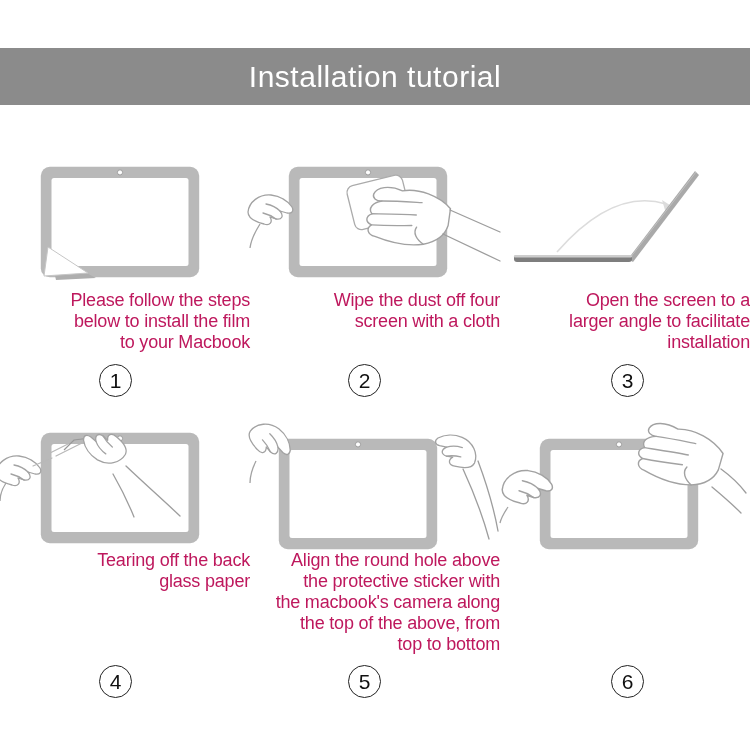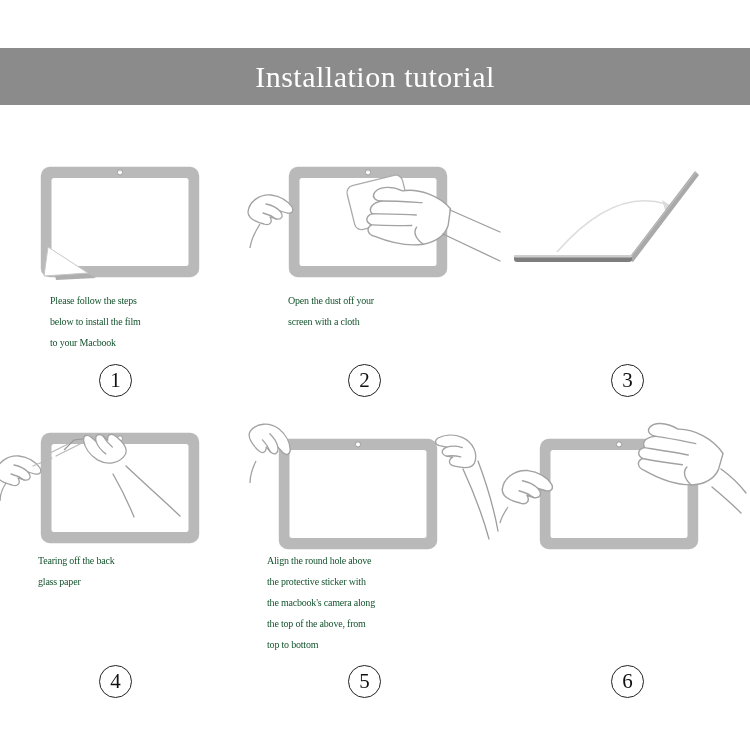--- a/index.html
+++ b/index.html
@@ -1,35 +1,36 @@
 <!DOCTYPE html>
 <html><head>
 <meta charset="utf-8">
 <style>
   html,body{margin:0;padding:0;background:#ffffff;}
   .page{
     position:relative;width:750px;height:750px;background:#ffffff;
-    font-family:Liberation Serif, serif;overflow:hidden;
+    font-family:Liberation Sans, sans-serif;overflow:hidden;
   }
   .header{
     position:absolute;left:0;top:48px;width:750px;height:57px;
     background:#8b8b8b;display:flex;align-items:center;justify-content:center;
   }
   .header .title{
     color:#ffffff;font-size:30px;font-weight:400;letter-spacing:0.5px;
   }
   .cell{position:absolute;width:250px;}
   .r1{top:160px;height:265px;}
   .r2{top:425px;height:325px;}
   .c1{left:0;}.c2{left:250px;}.c3{left:500px;}
   .illo{position:relative;width:250px;height:125px;}
   .illo svg{display:block;overflow:visible;}
   .caption{
-    font-size:10px;line-height:21px;color:#14532d;letter-spacing:-0.2px;
+    font-size:18px;line-height:21px;color:#be185d;letter-spacing:-0.2px;
     white-space:pre;
+    text-align:right;
   }
   .r1 .caption{margin-top:5px;}
   .r2 .caption{margin-top:0;}
   .cap1{padding-left:50px;}
   .cap2{padding-left:38px;}
   .cap3{padding-left:16px;}
   .cap4{padding-left:38px;}
   .cap5{padding-left:17px;}
   .cap6{padding-left:15px;}
   .stepnum{
@@ -92,36 +93,39 @@
     <div class="illo">
       <svg viewBox="0 0 250 125" width="250" height="125" aria-label="hand-wiping-screen-with-cloth">
         <use href="#tablet-g" x="38" y="6"></use>
         <rect x="100" y="20" width="57" height="45" rx="7" transform="rotate(-14 128 42)" fill="#ffffff" stroke="#ababab" stroke-width="1.3"></rect>
         <use href="#hand-flat" transform="translate(102,26) rotate(8 50 30)"></use>
         <path d="M200,50 L250,72 M193,74 L250,101" stroke="#9d9d9d" stroke-width="1.3" fill="none" stroke-linecap="round"></path>
         <use href="#hand-pinch" transform="translate(-4,30)"></use>
         <path d="M10,64 C5,72 1,80 0,88" stroke="#a2a2a2" stroke-width="1.3" fill="none"></path>
       </svg>
     </div>
-    <div class="caption cap2">Open the dust off your
+    <div class="caption cap2">Wipe the dust off four
 screen with a cloth</div>
     <div class="stepnum">2</div>
   </div>
 
   <div class="cell r1 c3">
     <div class="illo">
       <svg viewBox="0 0 250 125" width="250" height="125" aria-label="laptop-opened-wide-angle-side-view">
         <path d="M57,92 Q113,28 166,44" stroke="#dcdcdc" stroke-width="1.6" fill="none"></path>
         <path d="M173,47 l-11,-7 3,10 z" fill="#dcdcdc"></path>
         <polygon points="128,99 195,11 199,15 133,102" fill="#a9a9a9"></polygon>
         <path d="M130,98 L196,12" stroke="#c6c6c6" stroke-width="0.8"></path>
         <rect x="14" y="95" width="118" height="7" rx="3" fill="#7e7e7e"></rect>
         <rect x="14" y="95" width="118" height="2.4" rx="1.2" fill="#cdcdcd"></rect>
       </svg>
     </div>
+    <div class="caption cap3">Open the screen to a
+larger angle to facilitate
+installation</div>
     <div class="stepnum">3</div>
   </div>
 
   <div class="cell r2 c1">
     <div class="illo">
       <svg viewBox="0 0 250 125" width="250" height="125" aria-label="hands-tearing-off-backing-paper">
         <use href="#tablet-g" x="40" y="7"></use>
         <path d="M50,28 L78,14 M56,31 L84,17" stroke="#b8b8b8" stroke-width="1.2" fill="none" stroke-linecap="round"></path>
         <path d="M64,25 L74,15 L90,13" stroke="#989898" stroke-width="1.2" fill="none"></path>
         <g transform="translate(118,50) rotate(205)">

